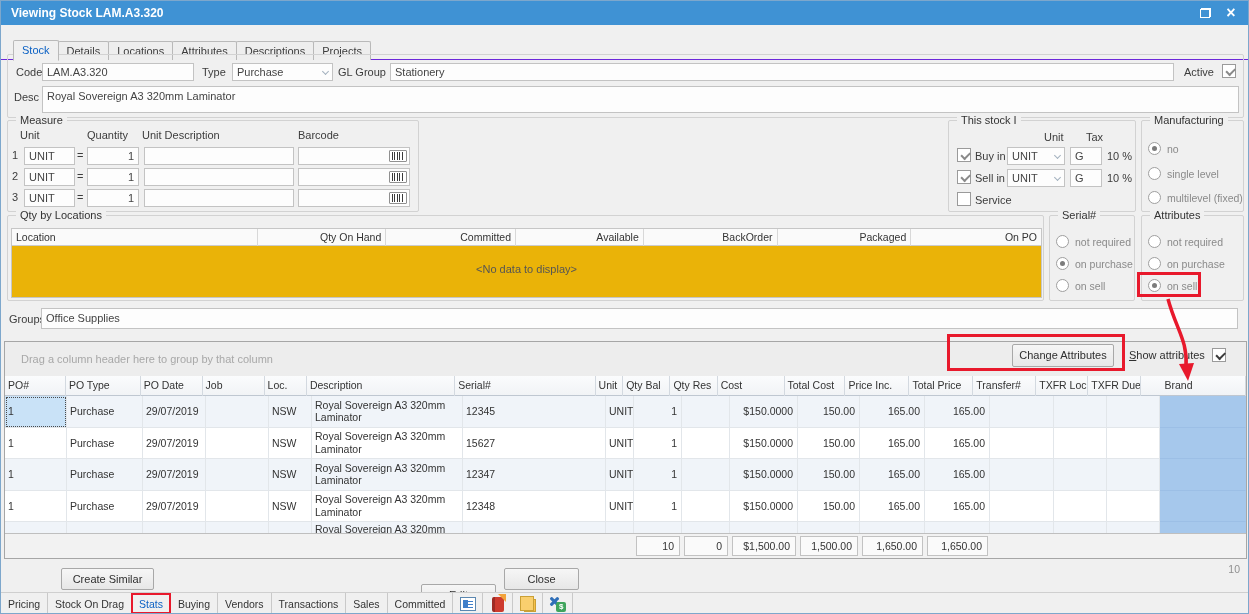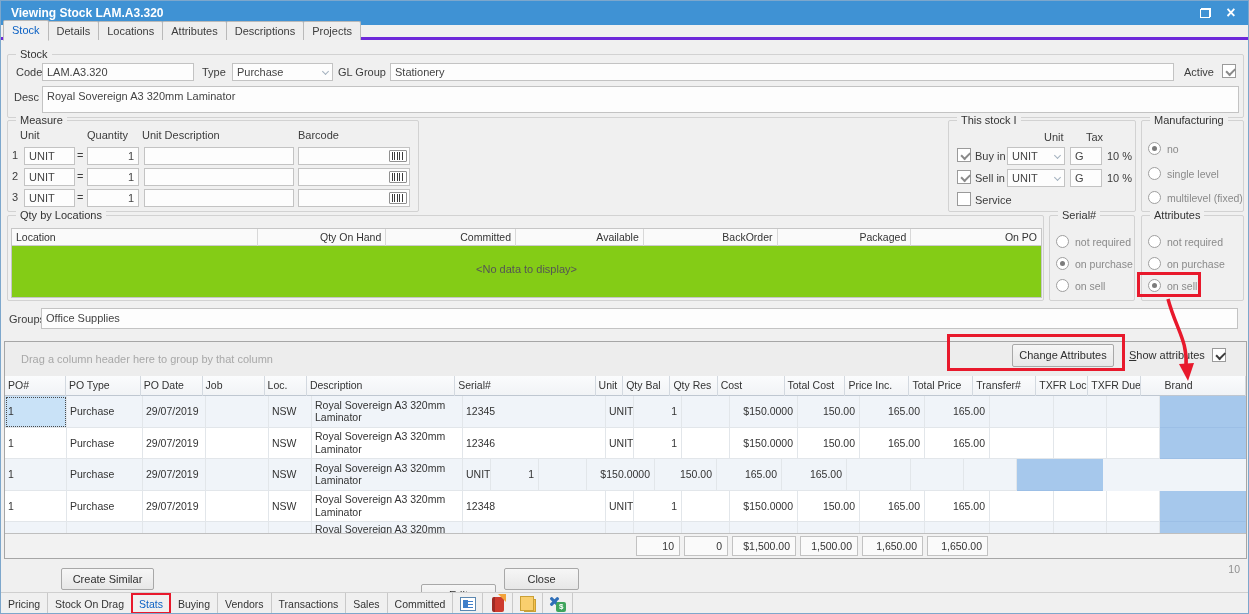--- a/index.html
+++ b/index.html
@@ -13,22 +13,22 @@
   .titlebar .title { position:absolute; left:10px; top:0; line-height:24px; color:#fff;
                      font-weight:bold; font-size:12px; }
   .winbtn { position:absolute; top:3px; width:22px; height:18px; display:flex;
             align-items:center; justify-content:center; cursor:default; }
   .restore-glyph { position:relative; width:11px; height:10px; }
   .restore-glyph::before { content:""; position:absolute; right:0; top:0; width:8px; height:7px; border:1px solid #fff; }
   .restore-glyph::after  { content:""; position:absolute; left:0; bottom:0; width:8px; height:7px; border:1px solid #fff; background:#3f92d4; }
   .close-glyph { color:#fff; font-size:16px; line-height:16px; font-weight:bold; }
 
   
-  #top-tabs { position:absolute; left:0; top:18px; width:100%; height:21px;
-              border-bottom:3px solid #6d28d9; padding-left:2px; }
+  #top-tabs { position:absolute; left:0; top:38px; width:100%; height:21px;
+              border-bottom:1px solid #6d28d9; padding-left:12px; }
   .tab { display:inline-block; vertical-align:bottom; height:19px; margin-top:2px;
          padding:3px 8px 0; border:1px solid #b9b9b9; border-bottom:none;
          border-radius:2px 2px 0 0; background:#eeeeee; margin-right:-1px; position:relative; }
   .tab.active { height:21px; margin-top:0; background:#f0f0f0; color:#0b61c4;
                 z-index:2; border-bottom:1px solid #f0f0f0; margin-bottom:-1px; }
 
   
   .groupbox { position:absolute; border:1px solid #d2d2d2; border-radius:2px; }
   .legend { position:absolute; top:-7px; left:8px; background:#f0f0f0; padding:0 4px;
             color:#333; white-space:nowrap; }
@@ -60,21 +60,21 @@
   .m-num { position:absolute; left:4px; top:2px; }
   .m-eq  { position:absolute; left:69px; top:2px; }
   .barcode-btn { position:absolute; right:2px; top:2px; width:18px; height:12px;
                  border:1px solid #909090; background:#fff; display:flex;
                  align-items:center; justify-content:center; border-radius:1px; }
   .barcode-btn span { width:12px; height:8px;
                  background:repeating-linear-gradient(90deg,#3a3a3a 0 1px,transparent 1px 2.5px); }
 
   
   #qtyloc-table { position:absolute; left:3px; top:12px; width:1031px; height:70px;
-                  border:1px solid #c6c6c6; background:#84cc16; }
+                  border:1px solid #c6c6c6; background:#eab308; }
   #qtyloc-header { display:flex; height:17px; border-bottom:1px solid #cccccc; background:#fafafa; }
   .ql-cell { height:17px; line-height:16px; padding:0 4px; border-right:1px solid #d8d8d8;
              font-size:10.5px; color:#333; overflow:hidden; white-space:nowrap; }
   .ql-cell:last-child { border-right:none; }
   #qtyloc-empty { position:absolute; left:0; top:34px; width:100%; text-align:center; color:#555; }
 
   
   #groups-input { left:40px; top:307px; width:1197px; height:21px; line-height:19px; }
 
   
@@ -380,40 +380,41 @@
           <div class="g-cell" style="width: 53px;"></div>
           <div class="g-cell brand" style="width: 86px;"></div>
         </div>
         <div class="g-row">
           <div class="g-cell" style="width: 62px;">1</div>
           <div class="g-cell" style="width: 76px;">Purchase</div>
           <div class="g-cell" style="width: 63px;">29/07/2019</div>
           <div class="g-cell" style="width: 63px;"></div>
           <div class="g-cell" style="width: 43px;">NSW</div>
           <div class="g-cell wrap" style="width: 151px;">Royal Sovereign A3 320mm Laminator</div>
-          <div class="g-cell" style="width: 143px;">12346</div>
+          <div class="g-cell" style="width: 143px;">15627</div>
           <div class="g-cell" style="width: 28px;">UNIT</div>
           <div class="g-cell num" style="width: 48px;">1</div>
           <div class="g-cell num" style="width: 48px;"></div>
           <div class="g-cell num" style="width: 68px;">$150.0000</div>
           <div class="g-cell num" style="width: 62px;">150.00</div>
           <div class="g-cell num" style="width: 65px;">165.00</div>
           <div class="g-cell num" style="width: 65px;">165.00</div>
           <div class="g-cell" style="width: 64px;"></div>
           <div class="g-cell" style="width: 53px;"></div>
           <div class="g-cell" style="width: 53px;"></div>
           <div class="g-cell brand" style="width: 86px;"></div>
         </div>
         <div class="g-row stripe">
           <div class="g-cell" style="width: 62px;">1</div>
           <div class="g-cell" style="width: 76px;">Purchase</div>
           <div class="g-cell" style="width: 63px;">29/07/2019</div>
           <div class="g-cell" style="width: 63px;"></div>
           <div class="g-cell" style="width: 43px;">NSW</div>
           <div class="g-cell wrap" style="width: 151px;">Royal Sovereign A3 320mm Laminator</div>
+          <div class="g-cell" style="width: 143px;">12347</div>
           <div class="g-cell" style="width: 28px;">UNIT</div>
           <div class="g-cell num" style="width: 48px;">1</div>
           <div class="g-cell num" style="width: 48px;"></div>
           <div class="g-cell num" style="width: 68px;">$150.0000</div>
           <div class="g-cell num" style="width: 62px;">150.00</div>
           <div class="g-cell num" style="width: 65px;">165.00</div>
           <div class="g-cell num" style="width: 65px;">165.00</div>
           <div class="g-cell" style="width: 64px;"></div>
           <div class="g-cell" style="width: 53px;"></div>
           <div class="g-cell" style="width: 53px;"></div>

